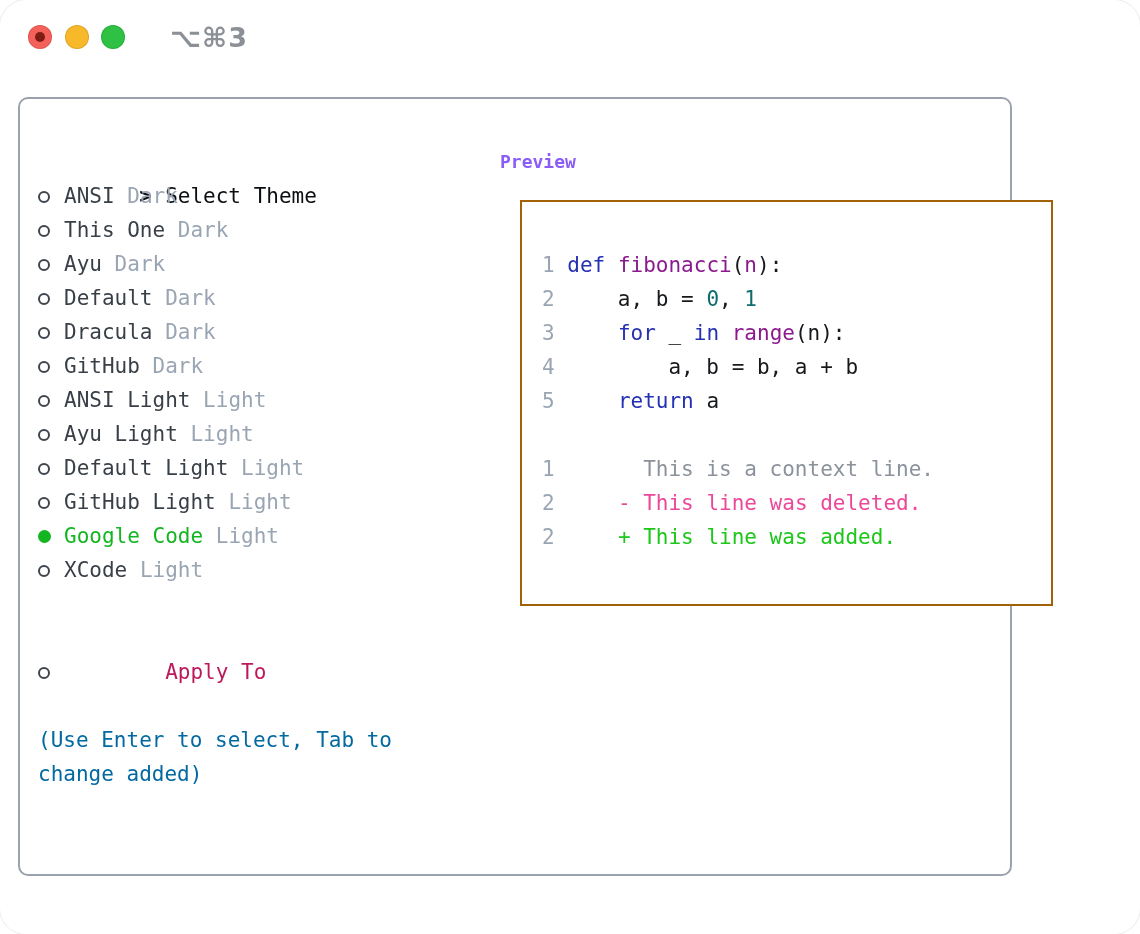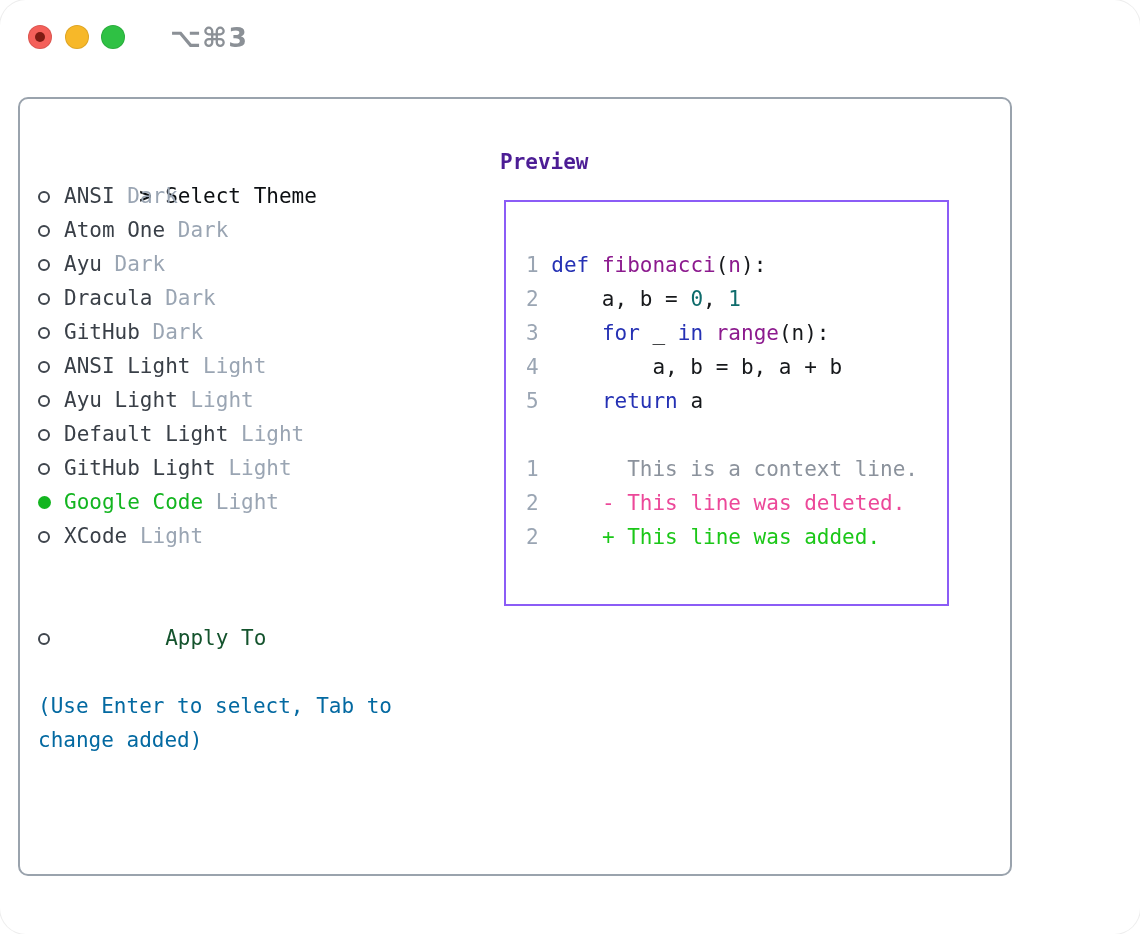--- a/index.html
+++ b/index.html
@@ -26,33 +26,33 @@
 
   
   .panel { position:absolute; left:18px; top:97px; width:994px; height:779px;
            border:2px solid #9aa3ad; border-radius:10px; background:#fff; }
 
   .col-left { position:absolute; left:18px; top:46px; font-size:21px; }
   .row { height:34px; line-height:34px; white-space:pre; color:#393f47; }
   .marker { display:inline-block; width:26px; }
   .pointer { font-weight:bold; color:#0c0f12; }
   .hdr { font-weight:normal; color:#0c0f12; }
-  .hdr2 { color:#14532d; }
+  .hdr2 { color:#be185d; }
   .dot { display:inline-block; width:12px; height:12px; border:2px solid #3f454d;
          border-radius:50%; }
   .dot.sel { width:13px; height:13px; border:none; background:#13b520; }
   .t-variant { color:#9aa5b3; }
   .green { color:#13b520; }
   .help { color:#0369a1; }
 
   
   .preview-title { position:absolute; left:480px; top:46px; height:34px; line-height:34px;
-                   font-size:21px; font-weight:bold; color:#4c1d95; white-space:pre; }
-  .preview-box { position:absolute; left:484px; top:101px; width:445px; height:406px;
-                 border:2px solid #8b5cf6; background:#fff; }
+                   font-size:18px; font-weight:bold; color:#8b5cf6; white-space:pre; }
+  .preview-box { position:absolute; left:500px; top:101px; width:533px; height:406px;
+                 border:2px solid #a16207; background:#fff; }
   .code { position:absolute; left:20px; top:46px; font-size:21px; }
   .cline { height:34px; line-height:34px; white-space:pre; }
   .tk-n { color:#9aa5b3; }
   .tk-k { color:#2531b4; }
   .tk-f { color:#8c1a8e; }
   .tk-l { color:#0f6c6c; }
   .tk-p { color:#16181b; }
   .tk-c { color:#8b929c; }
   .tk-d { color:#ec4899; }
   .tk-a { color:#1bc718; }
@@ -71,22 +71,23 @@
 
   <div class="panel">
 
     <div class="col-left">
       <div class="row">
         <span class="marker pointer">&gt;</span><span class="hdr">Select Theme</span>
       </div>
 
       <div>
           <div class="row"><span class="marker"><i class="dot"></i></span><span class="">ANSI</span> <span class="t-variant">Dark</span></div>
-          <div class="row"><span class="marker"><i class="dot"></i></span><span class="">Atom One</span> <span class="t-variant">Dark</span></div>
+          <div class="row"><span class="marker"><i class="dot"></i></span><span class="">This One</span> <span class="t-variant">Dark</span></div>
           <div class="row"><span class="marker"><i class="dot"></i></span><span class="">Ayu</span> <span class="t-variant">Dark</span></div>
+          <div class="row"><span class="marker"><i class="dot"></i></span><span class="">Default</span> <span class="t-variant">Dark</span></div>
           <div class="row"><span class="marker"><i class="dot"></i></span><span class="">Dracula</span> <span class="t-variant">Dark</span></div>
           <div class="row"><span class="marker"><i class="dot"></i></span><span class="">GitHub</span> <span class="t-variant">Dark</span></div>
           <div class="row"><span class="marker"><i class="dot"></i></span><span class="">ANSI Light</span> <span class="t-variant">Light</span></div>
           <div class="row"><span class="marker"><i class="dot"></i></span><span class="">Ayu Light</span> <span class="t-variant">Light</span></div>
           <div class="row"><span class="marker"><i class="dot"></i></span><span class="">Default Light</span> <span class="t-variant">Light</span></div>
           <div class="row"><span class="marker"><i class="dot"></i></span><span class="">GitHub Light</span> <span class="t-variant">Light</span></div>
           <div class="row"><span class="marker"><i class="dot sel"></i></span><span class="green">Google Code</span> <span class="t-variant">Light</span></div>
           <div class="row"><span class="marker"><i class="dot"></i></span><span class="">XCode</span> <span class="t-variant">Light</span></div>
         </div>
 

